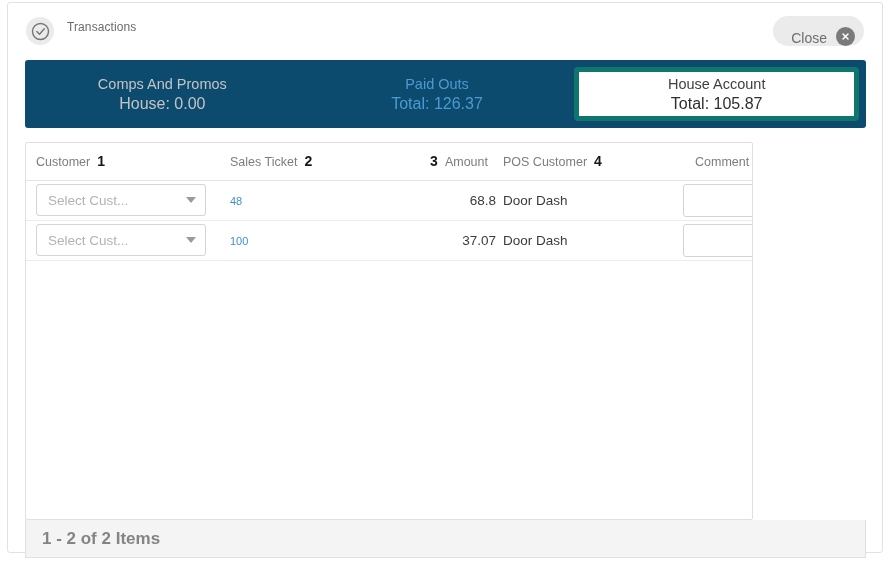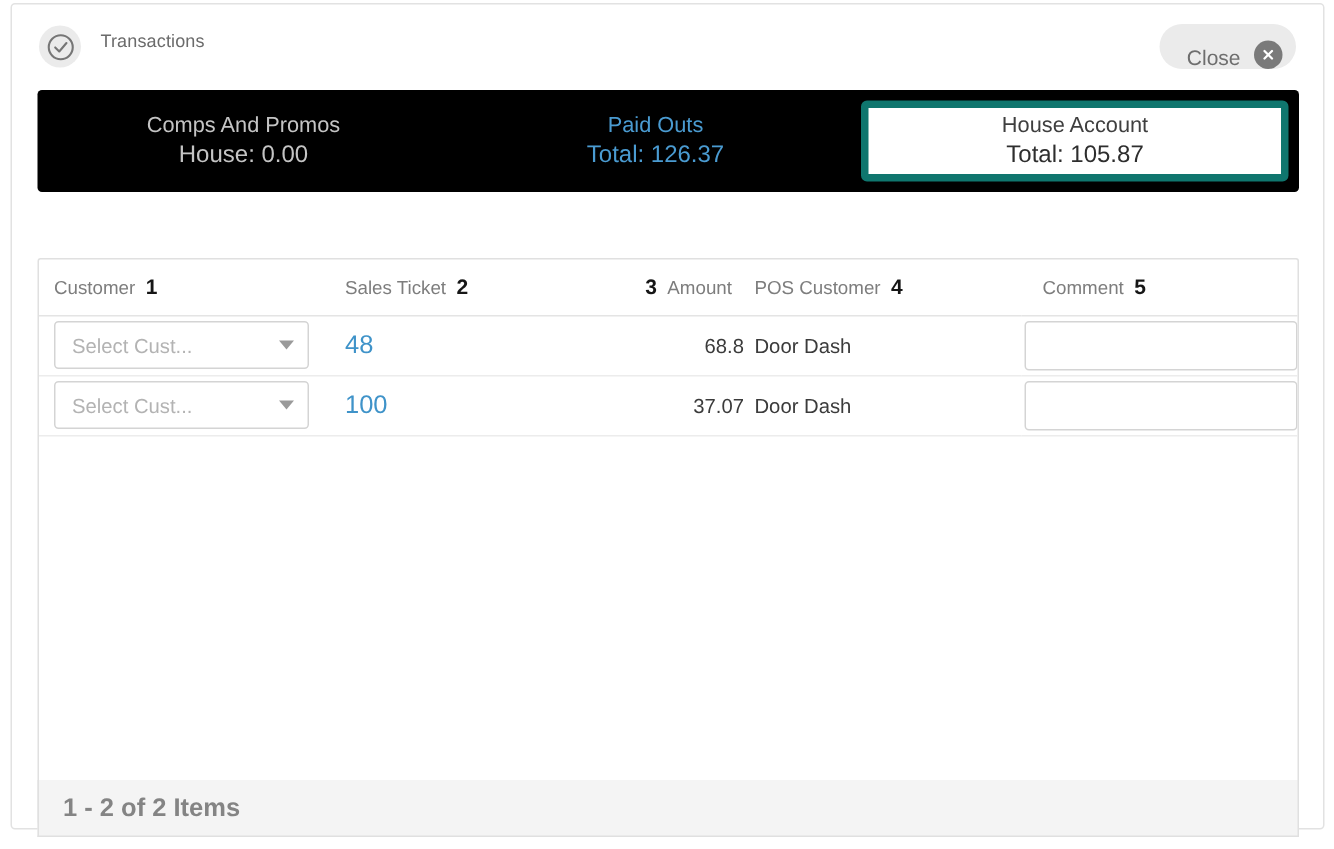--- a/index.html
+++ b/index.html
@@ -88,21 +88,21 @@
   }
   .close-x svg { display: block; }
 
   
   .tabstrip {
     position: absolute;
     left: 17px;
     top: 57px;
     width: 841px;
     height: 68px;
-    background: #000000;
+    background: #0c4a6e;
     border-radius: 3px;
     display: flex;
     align-items: stretch;
   }
 
   .tab {
     flex: 1 1 0;
     display: flex;
     flex-direction: column;
     align-items: center;
@@ -127,27 +127,26 @@
     border-radius: 4px;
   }
   .tab.active .tab-name { color: #3f3f3f; }
   .tab.active .tab-total { color: #2e2e2e; }
 
   
   .grid {
     position: absolute;
     left: 17px;
     top: 139px;
-    width: 841px;
+    width: 728px;
     height: 378px;
     border: 1px solid #e0e0e0;
     background: #ffffff;
     border-radius: 2px;
     overflow: hidden;
-    margin-top: 30px;
   }
 
   .grid-table { width: 100%; border-collapse: collapse; table-layout: fixed; }
 
   .grid-table th {
     height: 37px;
     border-bottom: 1px solid #e4e4e4;
     font-weight: normal;
     font-size: 12.5px;
     color: #7d7d7d;
@@ -210,21 +209,21 @@
   .caret {
     width: 0; height: 0;
     flex: 0 0 auto;
     border-left: 5px solid transparent;
     border-right: 5px solid transparent;
     border-top: 6px solid #9a9a9a;
   }
 
   .ticket-link {
     color: #3f93c9;
-    font-size: 17px;
+    font-size: 11px;
     cursor: pointer;
     padding-left: 10px;
   }
 
   .comment-input {
     width: 182px;
     height: 33px;
     margin: 0 auto;
     display: block;
     border: 1px solid #d4d4d4;

